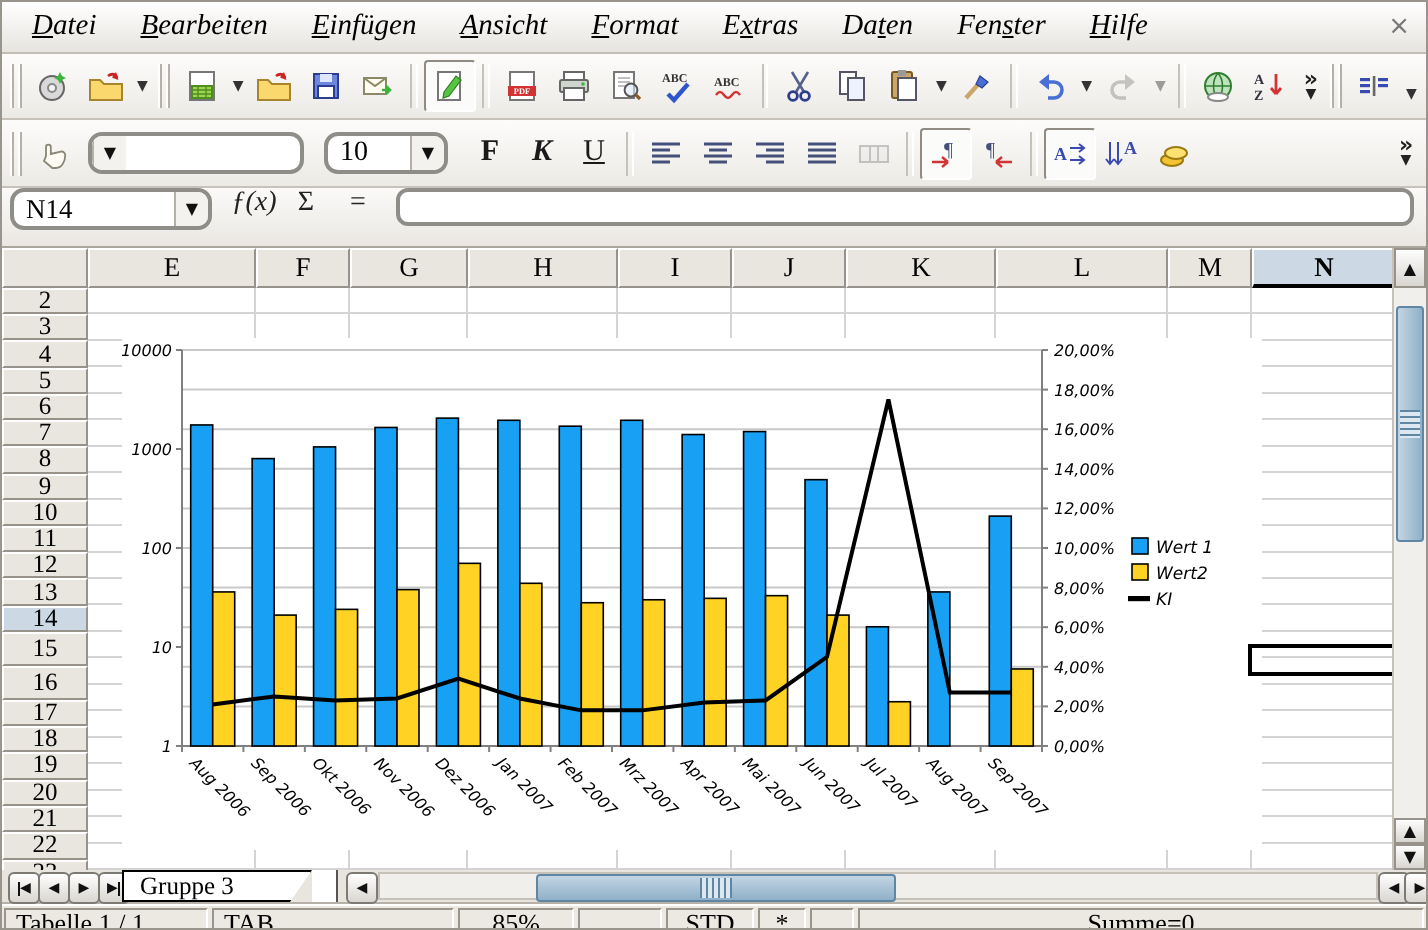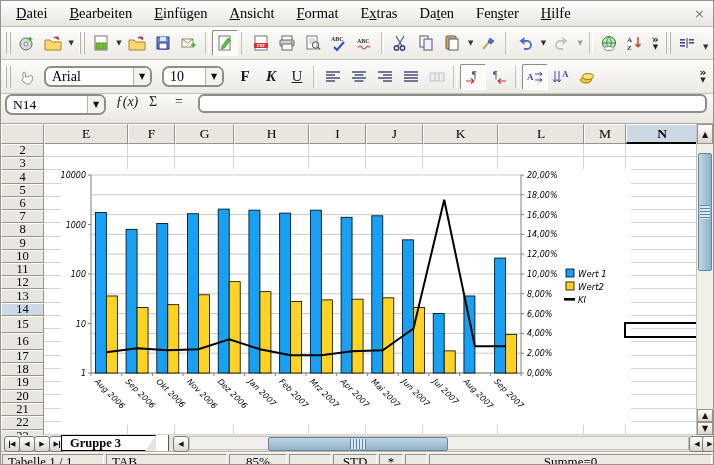--- a/index.html
+++ b/index.html
@@ -1,21 +1,21 @@
 <!DOCTYPE html>
 <html><head>
 <meta charset="utf-8">
 <style>
   html,body{margin:0;padding:0;background:#888;}
   #app{position:relative;width:714px;height:465px;background:#efedea;border:1px solid #9a958c;box-sizing:border-box;
        font-family:"Liberation Serif",serif;overflow:hidden;}
   
   #menubar{height:25px;display:flex;align-items:center;background:linear-gradient(#ffffff,#e7e4df);
            border-bottom:1px solid #c2beb6;padding-left:4px;font-size:14.5px;color:#000;}
-  .menu-item{padding:2px 11px;cursor:default;white-space:nowrap;}
+  .menu-item{padding:2px 11px;cursor:default;white-space:nowrap;font-style:italic;}
   #menu-close{margin-left:auto;margin-right:8px;color:#777;font-size:13px;font-family:"DejaVu Sans",sans-serif;}
   
   .toolbar{display:flex;align-items:center;background:linear-gradient(#fdfcfb,#eceae5);
            border-bottom:1px solid #c6c2ba;padding:0 2px;}
   #toolbar-std{height:32px;}
   #toolbar-fmt{height:33px;}
   .grip{width:7px;height:22px;margin:0 2px;background:repeating-linear-gradient(90deg,#ffffff 0 1px,#b5b1a8 1px 2px,transparent 2px 4px);}
   .sep{width:2px;height:22px;margin:0 3px;border-left:1px solid #c6c2ba;border-right:1px solid #ffffff;}
   .tbtn{width:24px;height:24px;display:flex;align-items:center;justify-content:center;border:1px solid transparent;border-radius:2px;}
   .tbtn svg{display:block;}
@@ -68,21 +68,21 @@
   #vthumb .vgrip{position:absolute;left:1px;right:1px;top:50%;height:14px;transform:translateY(-50%);
           background:repeating-linear-gradient(to bottom,#5f87a4 0 1px,#dce8f1 1px 3px);}
   
   #tabbar{position:relative;height:17px;background:#e8e5df;border-bottom:1px solid #b5b1a8;box-sizing:border-box;}
   .navbtn{position:absolute;top:1px;width:14px;height:14px;background:linear-gradient(#ffffff,#d9d6d0);
           border:1px solid #7d7a73;border-radius:3px;display:flex;align-items:center;justify-content:center;
           font-size:7px;font-family:"DejaVu Sans",sans-serif;color:#111;}
   .navbtn .bar{width:1.5px;height:7px;background:#111;}
   #sheettab{position:absolute;left:60px;top:0;width:95px;height:16px;background:#fff;
             clip-path:polygon(0 0,100% 0,calc(100% - 11px) 100%,0 100%);border:1px solid #000;box-sizing:border-box;
-            display:flex;align-items:center;padding-left:8px;font-weight:bold;font-size:12.5px;}
+            display:flex;align-items:center;padding-left:8px;font-weight:normal;font-size:12.5px;}
   #tabstub{position:absolute;left:155px;top:0;width:12px;height:16px;background:#fff;border-right:1px solid #555;}
   #hs-left{position:absolute;left:172px;top:1px;}
   #hscroll-track{position:absolute;left:188px;top:1px;width:500px;height:14px;background:#f1efec;
                  border:1px solid #c6c2ba;box-sizing:border-box;}
   #hthumb{position:absolute;left:78px;top:0;width:178px;height:12px;border:1px solid #5f87a4;border-radius:2px;
           background:linear-gradient(#c3d5e3,#8fb0c8);}
   #hthumb .hgrip{position:absolute;top:1px;bottom:1px;left:50%;width:16px;transform:translateX(-50%);
           background:repeating-linear-gradient(90deg,#5f87a4 0 1px,#dce8f1 1px 3px);}
   #hs-right1{position:absolute;left:688px;top:1px;}
   #hs-right2{position:absolute;left:701px;top:1px;}
@@ -283,21 +283,20 @@
   </div>
 
   <div id="toolbar-fmt" class="toolbar">
     <span class="grip"></span>
     <span class="tbtn">
       <svg width="18" height="18">
           <path d="M5 10V5.5a1.2 1.2 0 0 1 2.4 0V9l5-1.2a1.8 1.8 0 0 1 2.2 1.8c0 3-1.6 6.4-4.6 6.4H8.2L4 12.5z" fill="#fffdf6" stroke="#8a8676" stroke-width=".9"></path>
         </svg>
     </span>
     <span class="combo" id="fontname" style="width:108px;margin-left:4px;">
-      <span class="cval" style="flex:1;">Arial</span>
       <span class="cbtn">▼</span>
     </span>
     <span class="combo" id="fontsize" style="width:62px;margin-left:10px;">
       <span class="cval" style="flex:1;">10</span>
       <span class="cbtn">▼</span>
     </span>
     <span class="tbtn" style="margin-left:8px;">
         <span class="txticon">F</span>
       </span>
     <span class="tbtn">

